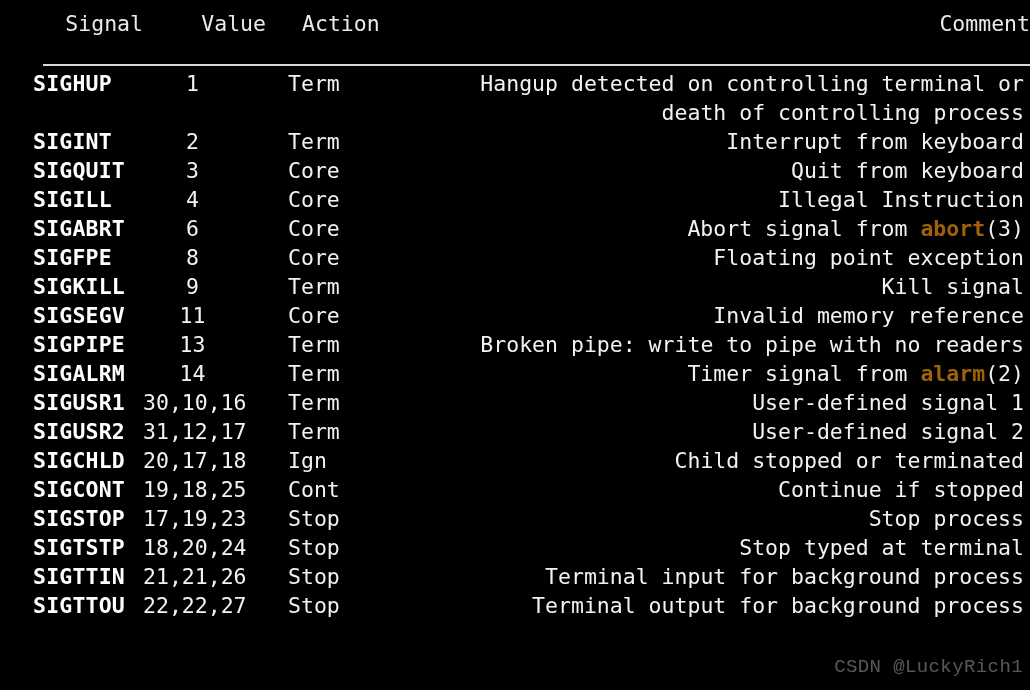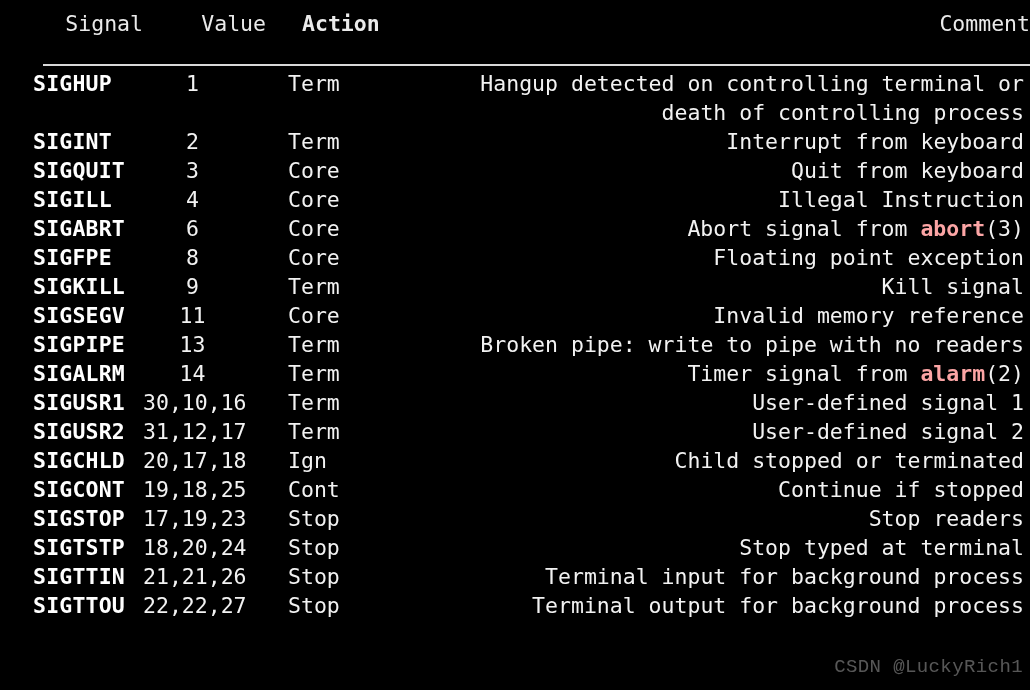--- a/index.html
+++ b/index.html
@@ -53,21 +53,21 @@
   thead th {
     height: 47px;
     line-height: 47px;
     vertical-align: middle;
     text-align: right;
     color: #eaeaea;
     font-weight: normal;
   }
   thead th.th-signal  { padding-left: 45px; }
   thead th.th-value   { padding-left: 45px; }
-  thead th.th-action  { padding-left: 36px; font-weight: bold; }
+  thead th.th-action  { padding-left: 36px; }
   thead th.th-comment { padding-left: 41px; }
 
   
   .rule-row td {
     padding: 0;
     height: 9px;
   }
   .rule {
     position: absolute;
     left: 43px;
@@ -99,21 +99,21 @@
     color: #f2f2f2;
   }
   td.cell-comment {
     padding-left: 41px;
     padding-right: 6px;
     color: #f2f2f2;
     text-align: right;
   }
   td.cell-comment b {
     font-weight: bold;
-    color: #fca5a5;
+    color: #a16207;
   }
 
   
   .watermark {
     position: absolute;
     right: 7px;
     bottom: 12px;
     font-family: Liberation Mono, monospace;
     font-size: 19px;
     color: rgba(208, 208, 208, 0.42);
@@ -231,21 +231,21 @@
         <tr class="datarow">
           <td class="cell-signal">SIGCONT</td>
           <td class="cell-value">19,18,25</td>
           <td class="cell-action">Cont</td>
           <td class="cell-comment">Continue if stopped</td>
         </tr>
         <tr class="datarow">
           <td class="cell-signal">SIGSTOP</td>
           <td class="cell-value">17,19,23</td>
           <td class="cell-action">Stop</td>
-          <td class="cell-comment">Stop readers</td>
+          <td class="cell-comment">Stop process</td>
         </tr>
         <tr class="datarow">
           <td class="cell-signal">SIGTSTP</td>
           <td class="cell-value">18,20,24</td>
           <td class="cell-action">Stop</td>
           <td class="cell-comment">Stop typed at terminal</td>
         </tr>
         <tr class="datarow">
           <td class="cell-signal">SIGTTIN</td>
           <td class="cell-value">21,21,26</td>

